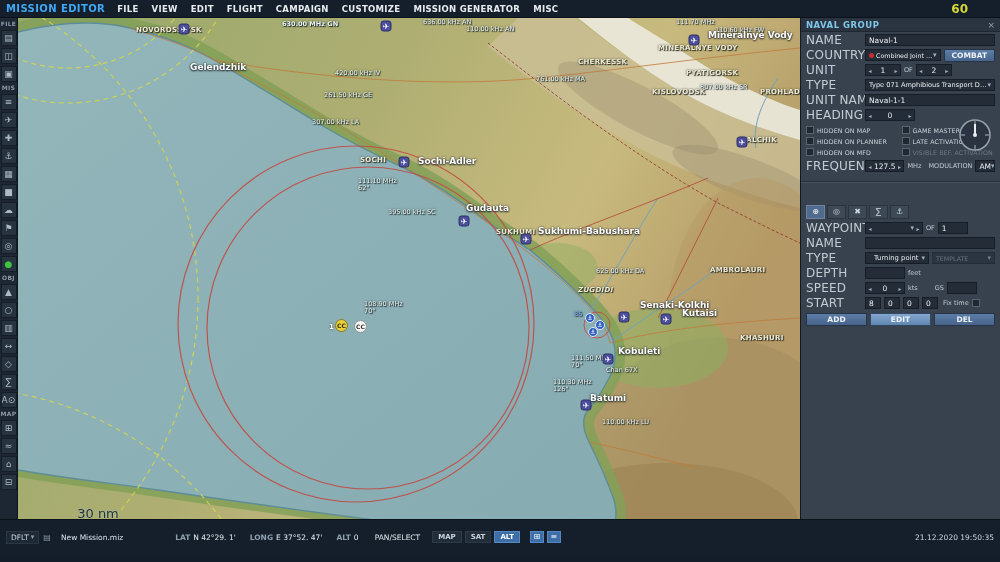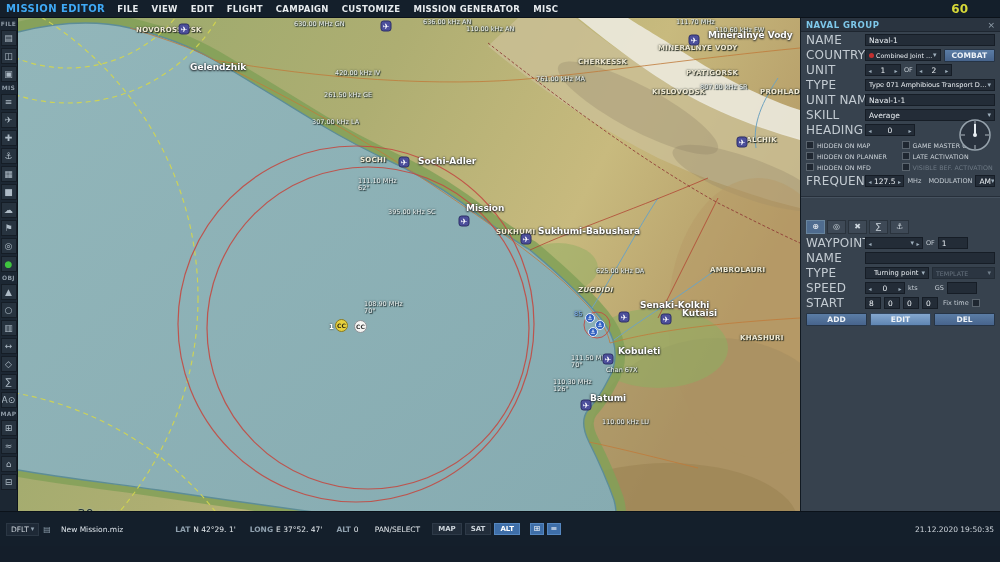--- a/index.html
+++ b/index.html
@@ -66,21 +66,21 @@
   .wp-tool{width:19px;height:14px;background:#3e4956;border:1px solid #2a333d;color:#cfd8df;font-size:8px;line-height:12px;text-align:center;cursor:pointer;}
   .wp-tool.active{background:#4f6c8f;border-color:#69equal;border-color:#69869f;color:#fff;}
   #dial{position:absolute;top:100px;right:8px;}
   #btnrow{display:flex;gap:3px;padding:3px 5px;}
   #btnrow .pbtn{flex:1;}
   #advrow{padding:0 5px;}
   #advrow .pbtn{display:block;background:linear-gradient(#53749c,#415b80);}
   .tmini{width:16px;}
 
   
-  #statusbar{position:absolute;left:0;bottom:16px;width:1000px;height:24px;background:#141f2b;border-top:1px solid #0b121a;display:flex;align-items:center;padding:17px 6px;gap:4px;font-size:7.5px;color:#cfd6dd;z-index:30;}
+  #statusbar{position:absolute;left:0;bottom:8px;width:1000px;height:24px;background:#141f2b;border-top:1px solid #0b121a;display:flex;align-items:center;padding:17px 6px;gap:4px;font-size:7.5px;color:#cfd6dd;z-index:30;}
   .sb-drop{display:flex;align-items:center;gap:2px;background:#1e2936;border:1px solid #2b3razor;border:1px solid #2b3744;padding:1px 4px;cursor:pointer;}
   .sb-file{margin-left:6px;color:#dbe2e8;}
   .sb-group{display:flex;align-items:center;gap:3px;white-space:nowrap;}
   .sb-label{color:#8fa0ae;font-weight:bold;}
   .sb-val{color:#e6ebef;}
   .sb-btn{padding:1px 5px;background:#222d3a;border:1px solid #2e3a48;color:#cdd5dc;font-size:7px;font-weight:bold;cursor:pointer;}
   .sb-btn.active{background:#3e6ea8;border-color:#5587c0;color:#fff;}
   .sb-ico{width:14px;height:12px;background:#222d3a;border:1px solid #2e3a48;color:#cdd5dc;font-size:8px;line-height:10px;text-align:center;cursor:pointer;}
   .sb-ico.active{background:#3e6ea8;border-color:#5587c0;color:#fff;}
   #sb-datetime{margin-left:auto;color:#cfd6dd;}
@@ -233,21 +233,21 @@
     <circle cx="50" cy="-90" r="175" fill="none" style="stroke:var(--threat_yellow,#d3d64e)" stroke-width="1.2" stroke-dasharray="5,4" opacity="0.9"></circle>
     <circle cx="50" cy="-90" r="140" fill="none" style="stroke:var(--threat_yellow,#d3d64e)" stroke-width="1.2" stroke-dasharray="5,4" opacity="0.9"></circle>
     <circle cx="-60" cy="700" r="330" fill="none" style="stroke:var(--threat_yellow,#d3d64e)" stroke-width="1.2" stroke-dasharray="5,4" opacity="0.9"></circle>
 
     <circle cx="338" cy="306" r="178" fill="none" style="stroke:var(--ring_red,#c24a42)" stroke-width="1.2" opacity="0.9"></circle>
     <circle cx="350" cy="310" r="161" fill="none" style="stroke:var(--ring_red,#c24a42)" stroke-width="1.2" opacity="0.9"></circle>
     <circle cx="579" cy="307" r="13" fill="none" style="stroke:var(--ring_red,#c24a42)" stroke-width="1" opacity="0.9"></circle>
   </svg>
 
   <div class="layer">
-      <div class="beacon" style="left: 276px; top: 3px;">
+      <div class="beacon" style="left: 264px; top: 3px; font-weight: bold;">
         <div>630.00 MHz GN</div>
         <div></div>
       </div>
       <div class="beacon" style="left: 405px; top: 1px;">
         <div>636.00 kHz AN</div>
         <div></div>
       </div>
       <div class="beacon" style="left: 448px; top: 8px;">
         <div>110.00 kHz AN</div>
         <div></div>
@@ -322,21 +322,21 @@
       <div class="city af" style="left: 172px; top: 20px; margin-top: 24px;">Gelendzhik</div>
       <div class="city caps" style="left: 560px; top: 40px;">CHERKESSK</div>
       <div class="city af" style="left: 690px; top: 12px;">Mineralnye Vody</div>
       <div class="city caps" style="left: 640px; top: 26px;">MINERALNYE VODY</div>
       <div class="city caps" style="left: 668px; top: 51px;">PYATIGORSK</div>
       <div class="city caps" style="left: 634px; top: 70px;">KISLOVODSK</div>
       <div class="city caps" style="left: 742px; top: 70px;">PROHLADNYJ</div>
       <div class="city caps" style="left: 722px; top: 118px;">NALCHIK</div>
       <div class="city caps" style="left: 342px; top: 138px;">SOCHI</div>
       <div class="city af" style="left: 400px; top: 138px;">Sochi-Adler</div>
-      <div class="city af" style="left: 448px; top: 185px;">Mission</div>
+      <div class="city af" style="left: 448px; top: 185px;">Gudauta</div>
       <div class="city caps" style="left: 478px; top: 210px;">SUKHUMI</div>
       <div class="city af" style="left: 520px; top: 208px;">Sukhumi-Babushara</div>
       <div class="city caps" style="left: 692px; top: 248px;">AMBROLAURI</div>
       <div class="city caps" style="left: 560px; top: 268px; font-style: italic;">ZUGDIDI</div>
       <div class="city af" style="left: 622px; top: 282px;">Senaki-Kolkhi</div>
       <div class="city af" style="left: 664px; top: 290px;">Kutaisi</div>
       <div class="city caps" style="left: 722px; top: 316px;">KHASHURI</div>
       <div class="city af" style="left: 600px; top: 328px;">Kobuleti</div>
       <div class="city af" style="left: 572px; top: 375px;">Batumi</div>
     </div>
@@ -444,27 +444,20 @@
       <span style="overflow:hidden;text-overflow:ellipsis;font-size:6.6px;">Type 071 Amphibious Transport Dock</span>
       <span class="caret">▾</span>
     </span>
   </div>
 
   <div class="prow">
     <span class="plabel">UNIT NAME</span>
     <span class="pinput grow">Naval-1-1</span>
   </div>
 
-  <div class="prow">
-    <span class="plabel">SKILL</span>
-    <span class="pdrop grow">
-      <span>Average</span>
-      <span class="caret">▾</span>
-    </span>
-  </div>
 
   <div class="prow">
     <span class="plabel">HEADING</span>
     <span class="stepper" style="width:50px;">
       <span class="arr">◂</span>
       <span class="val grow">0</span>
       <span class="arr">▸</span>
     </span>
   </div>
 
@@ -553,20 +546,25 @@
     <span class="pdrop" style="width:64px;padding-left:8px;">
       <span style="font-size:6.8px;">Turning point</span>
       <span class="caret">▾</span>
     </span>
     <span class="pdrop grow" style="opacity:.55;">
       <span style="font-size:6.3px;color:#8c99a5;">TEMPLATE</span>
       <span class="caret">▾</span>
     </span>
   </div>
 
+  <div class="prow">
+    <span class="plabel">DEPTH</span>
+    <span class="pinput" style="width:40px;"></span>
+    <span class="sublabel">feet</span>
+  </div>
 
   <div class="prow">
     <span class="plabel">SPEED</span>
     <span class="stepper" style="width:40px;">
       <span class="arr">◂</span>
       <span class="val grow">0</span>
       <span class="arr">▸</span>
     </span>
     <span class="sublabel">kts</span>
     <span class="sublabel" style="margin-left:14px;">GS</span>

